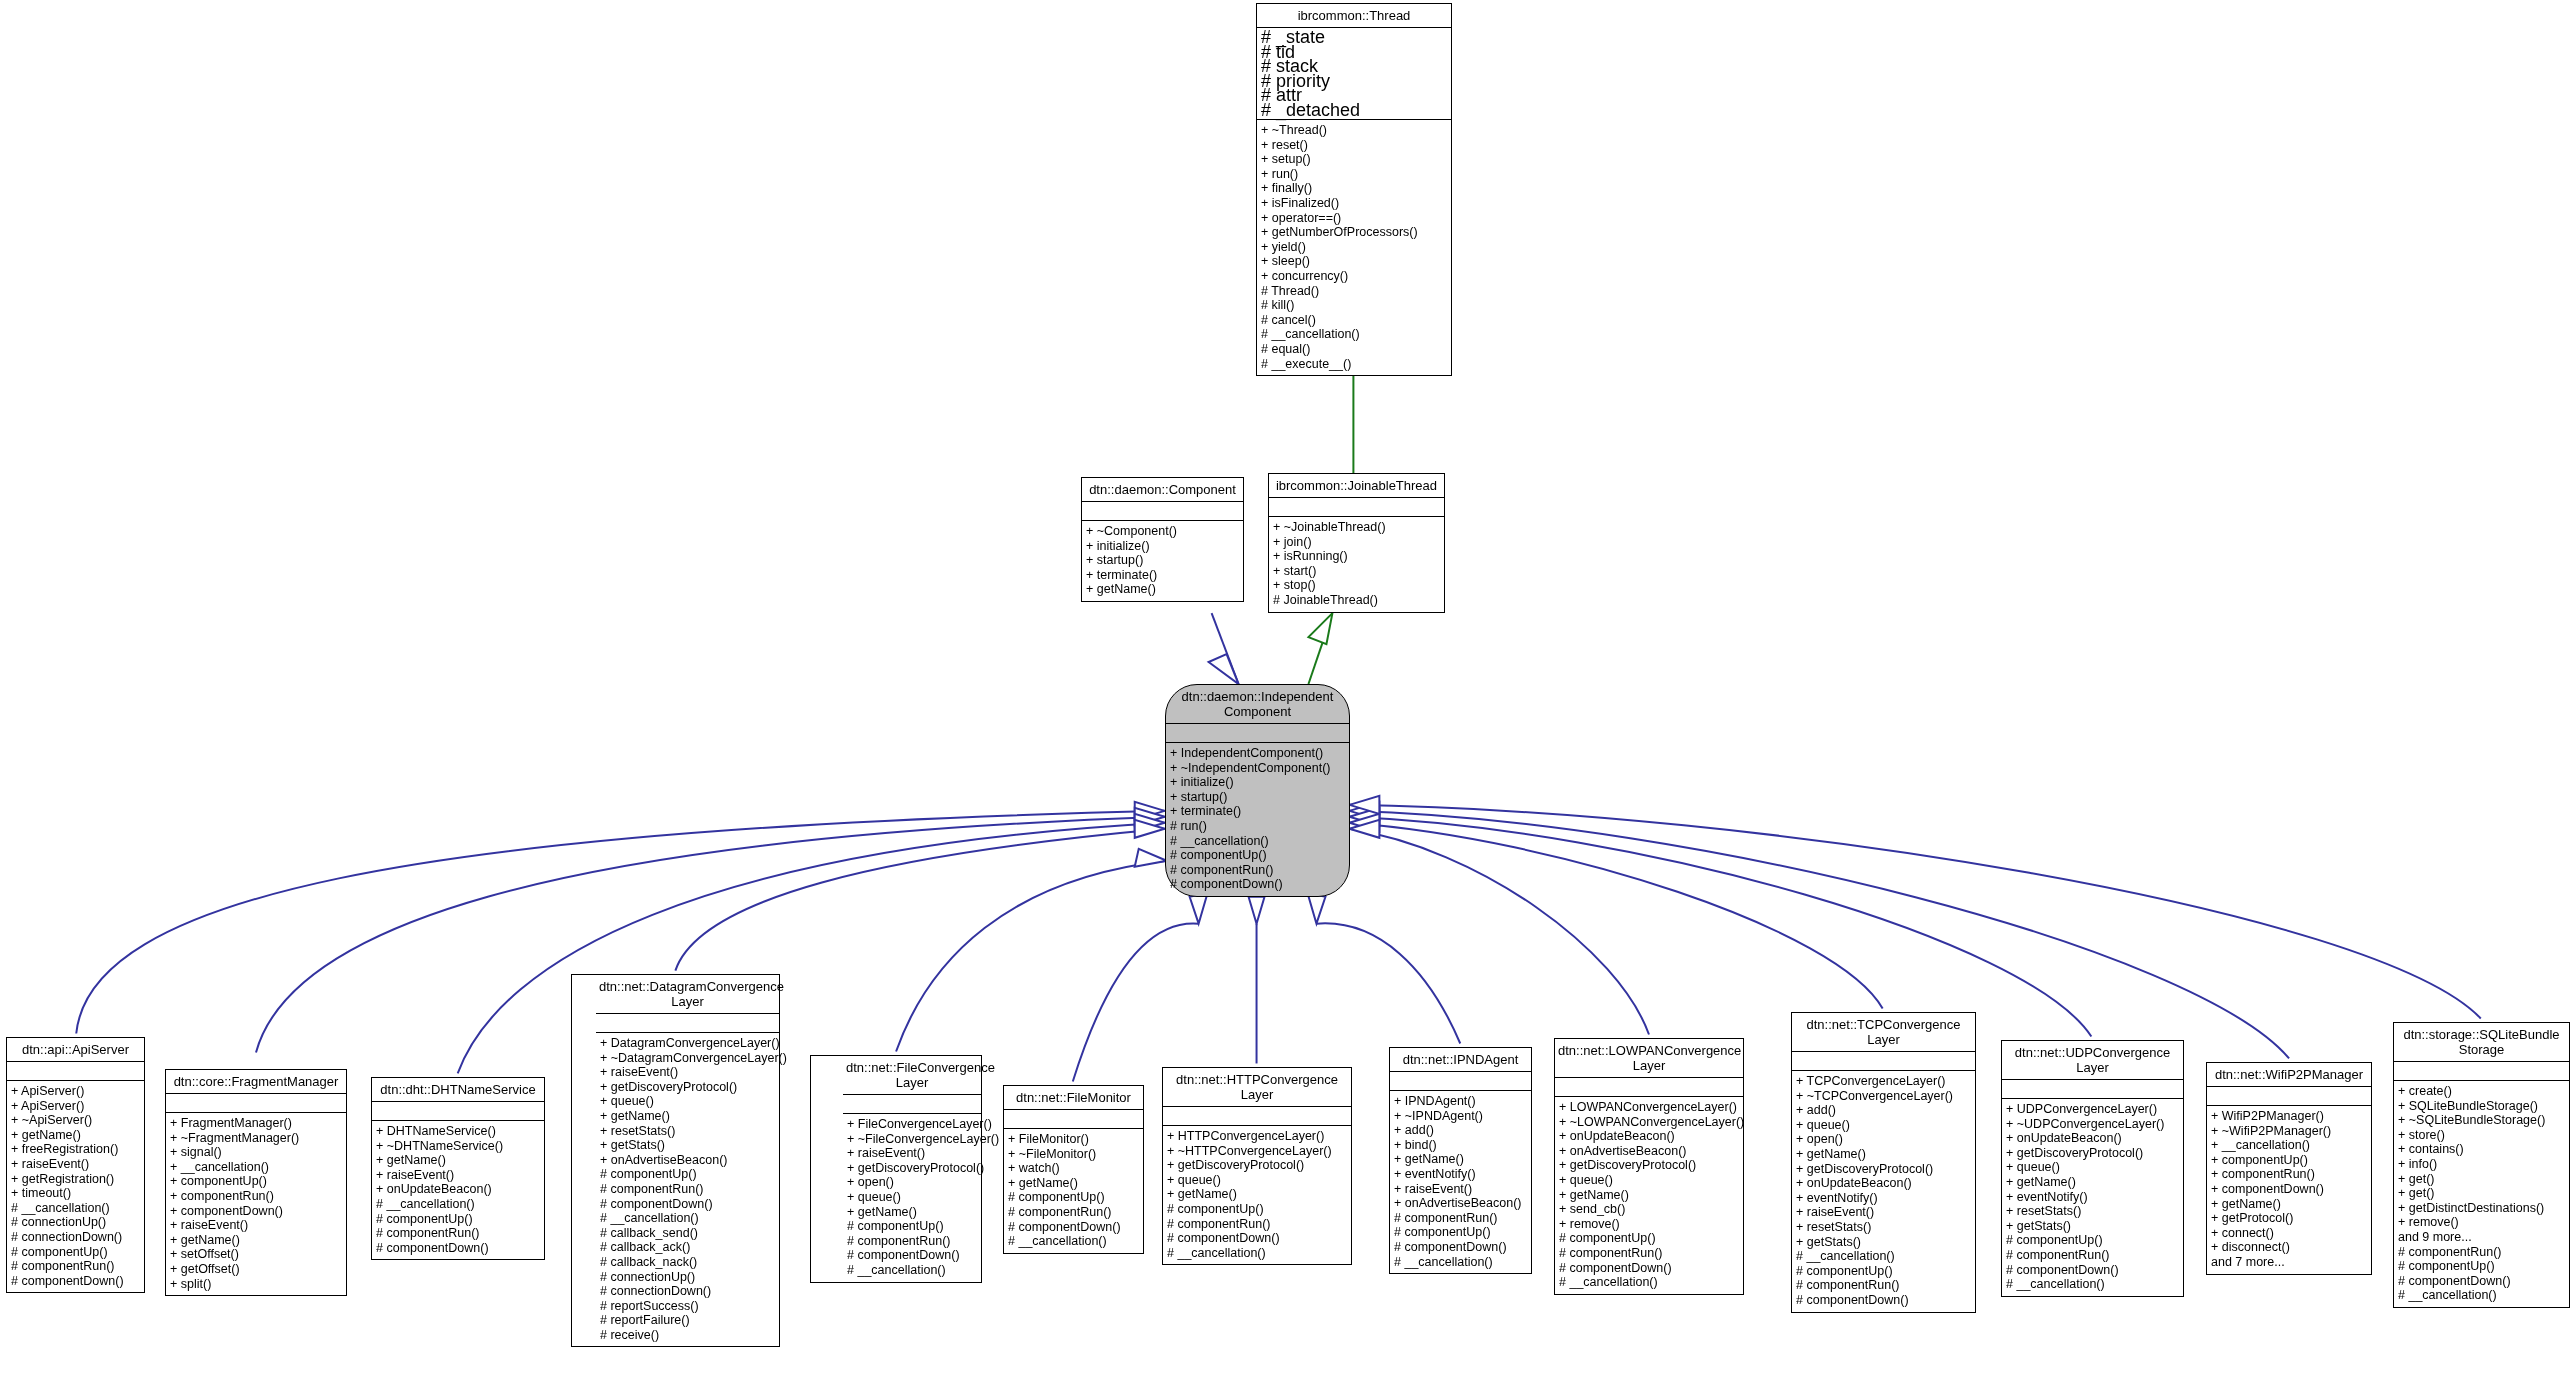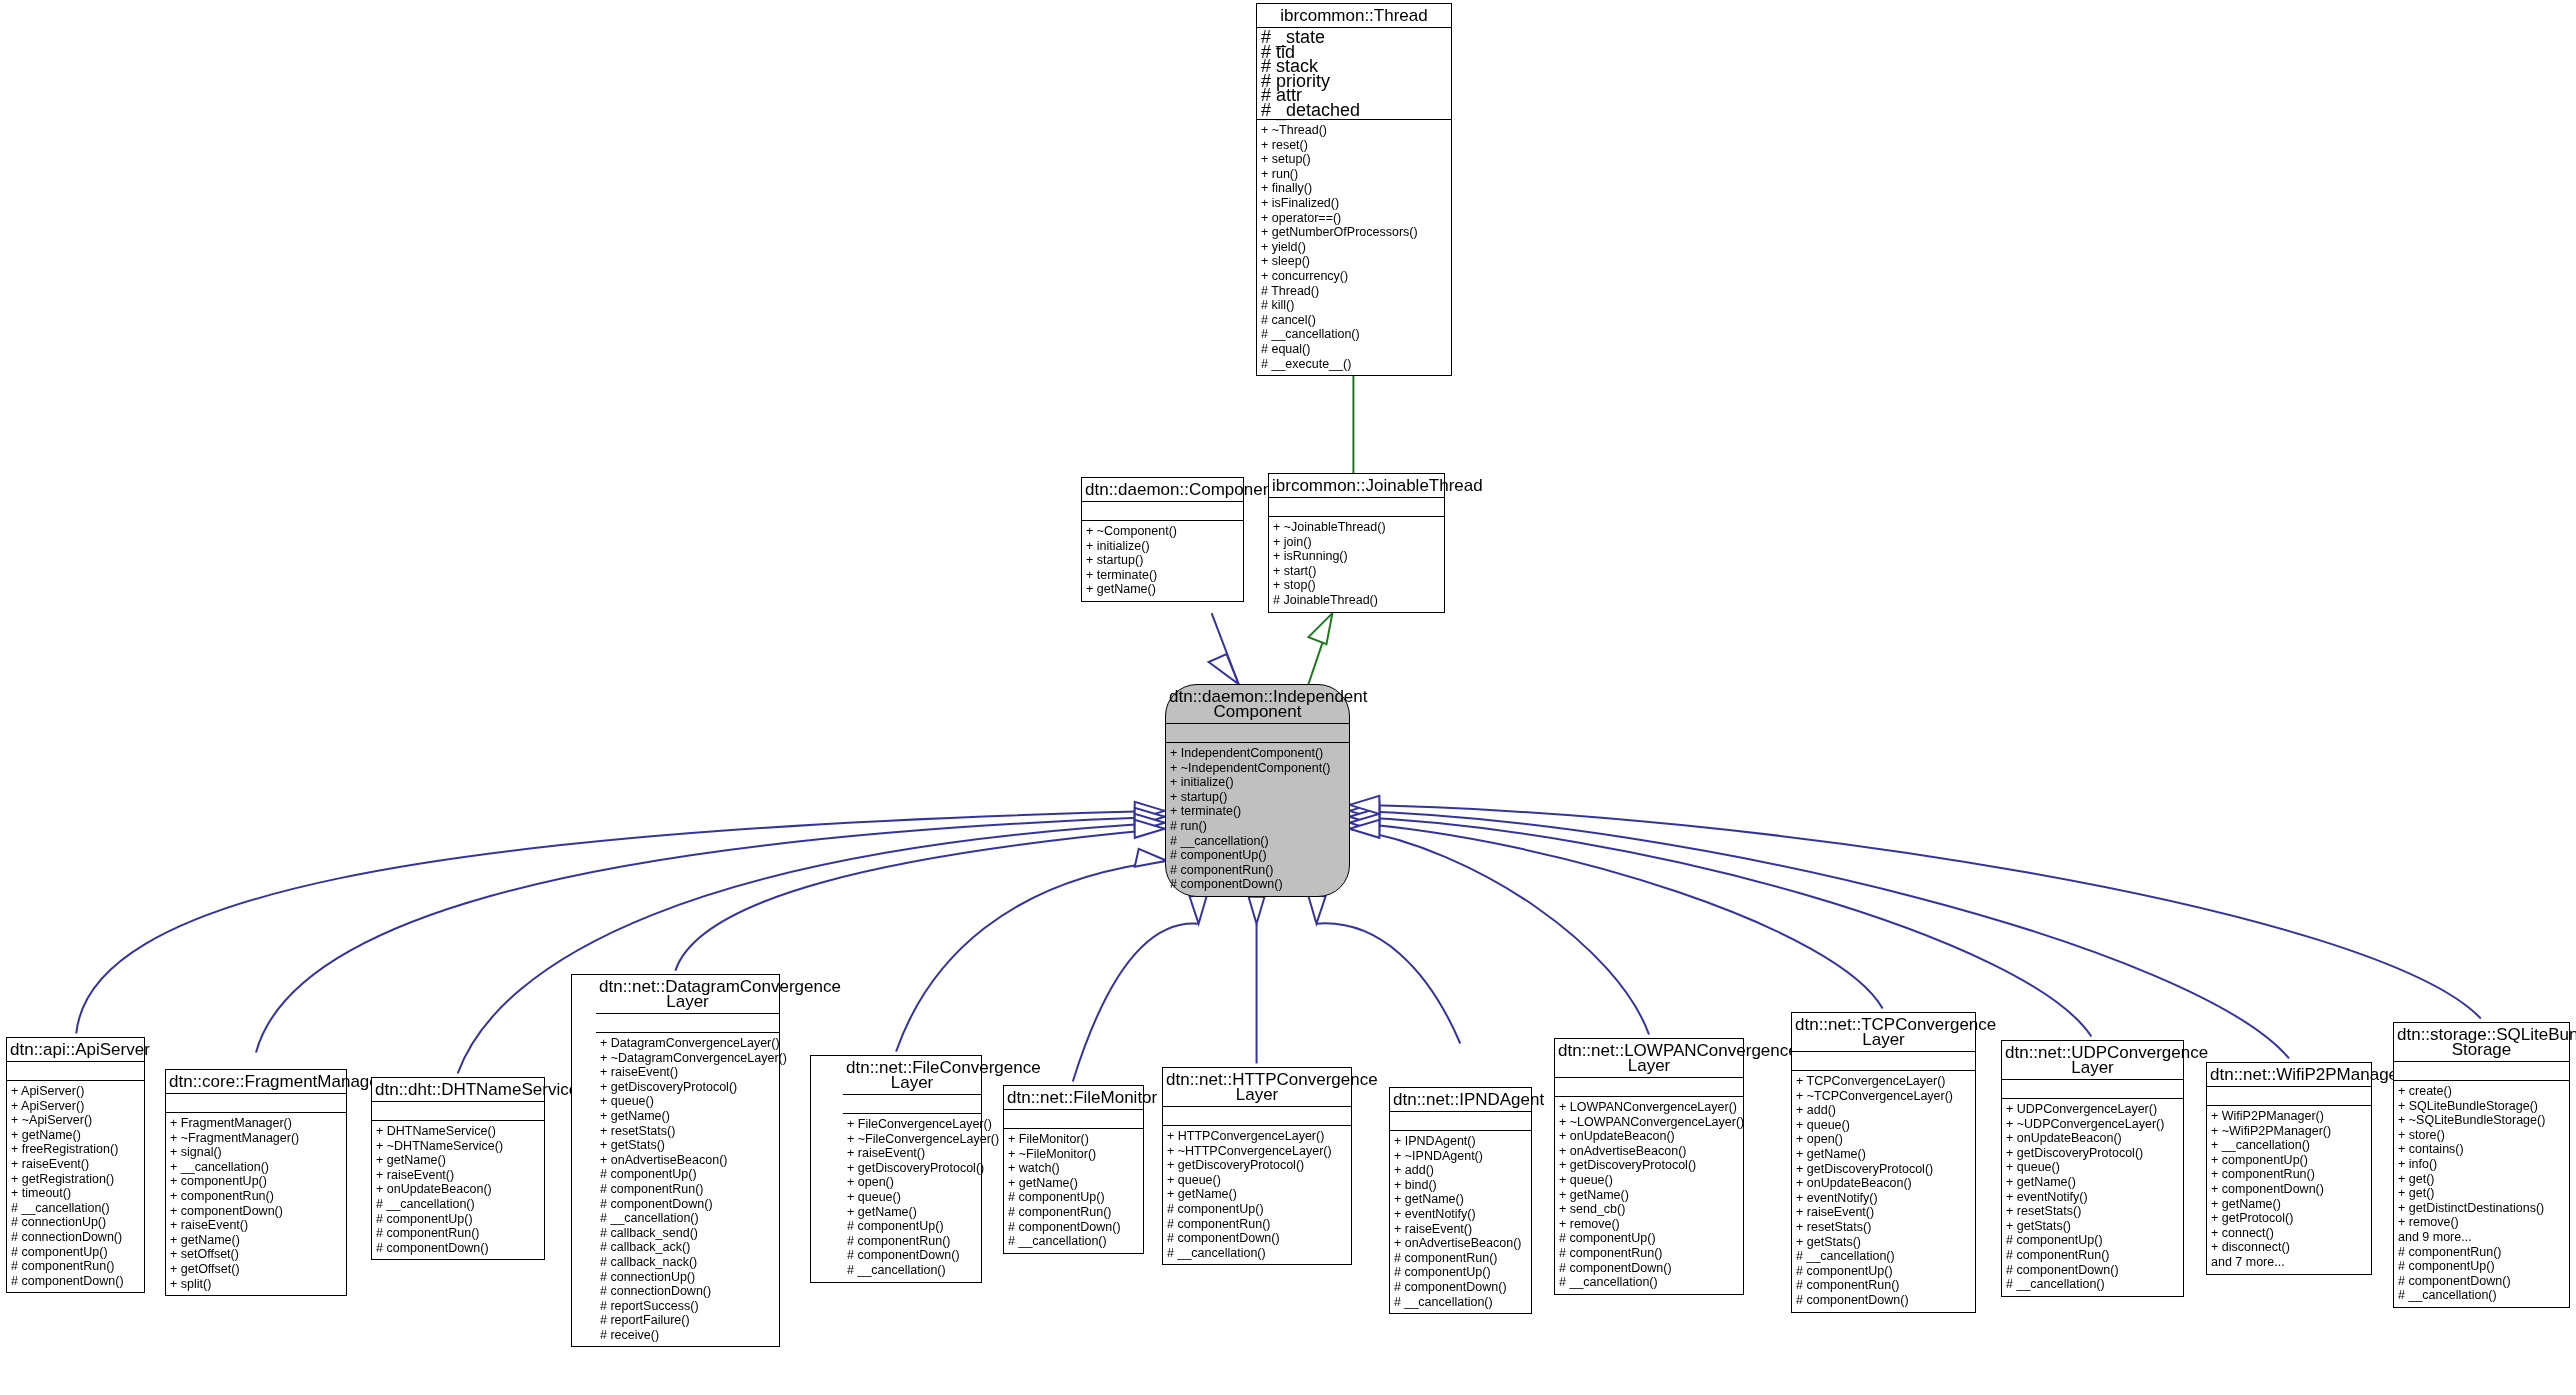--- a/index.html
+++ b/index.html
@@ -29,21 +29,21 @@
     background: #ffffff;
     box-sizing: border-box;
     z-index: 5;
   }
   .uml-class.highlight {
     background: #c0c0c0;
     border: 1px solid #000000;
   }
   .uml-title {
     text-align: center;
-    font-size: 17px;
+    font-size: 13px;
     line-height: 15px;
     color: #000000;
     padding: 4px 3px 4px 3px;
     border-bottom: 1px solid #000000;
     white-space: pre-line;
   }
   .uml-attrs {
     border-bottom: 1px solid #000000;
     padding: 2px 4px;
     min-height: 14px;
@@ -307,21 +307,21 @@
           <div>+ ~HTTPConvergenceLayer()</div>
           <div>+ getDiscoveryProtocol()</div>
           <div>+ queue()</div>
           <div>+ getName()</div>
           <div># componentUp()</div>
           <div># componentRun()</div>
           <div># componentDown()</div>
           <div># __cancellation()</div>
         </div>
       </div>
-      <div class="uml-class" style="left: 1389px; top: 1047px; width: 143px; margin-top: 40px;">
+      <div class="uml-class" style="left: 1389px; top: 1047px; width: 143px;">
         <div class="uml-title">dtn::net::IPNDAgent</div>
         <div class="uml-attrs"></div>
         <div class="uml-ops">
           <div>+ IPNDAgent()</div>
           <div>+ ~IPNDAgent()</div>
           <div>+ add()</div>
           <div>+ bind()</div>
           <div>+ getName()</div>
           <div>+ eventNotify()</div>
           <div>+ raiseEvent()</div>

